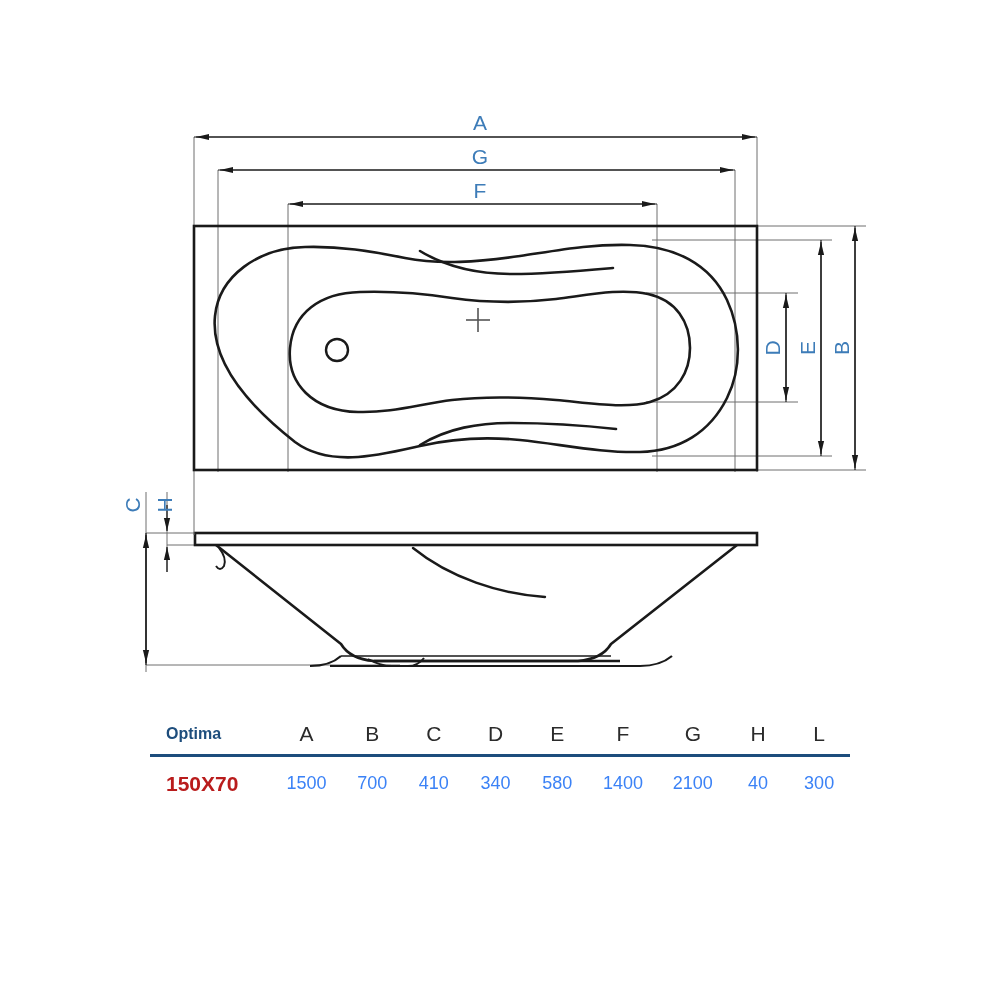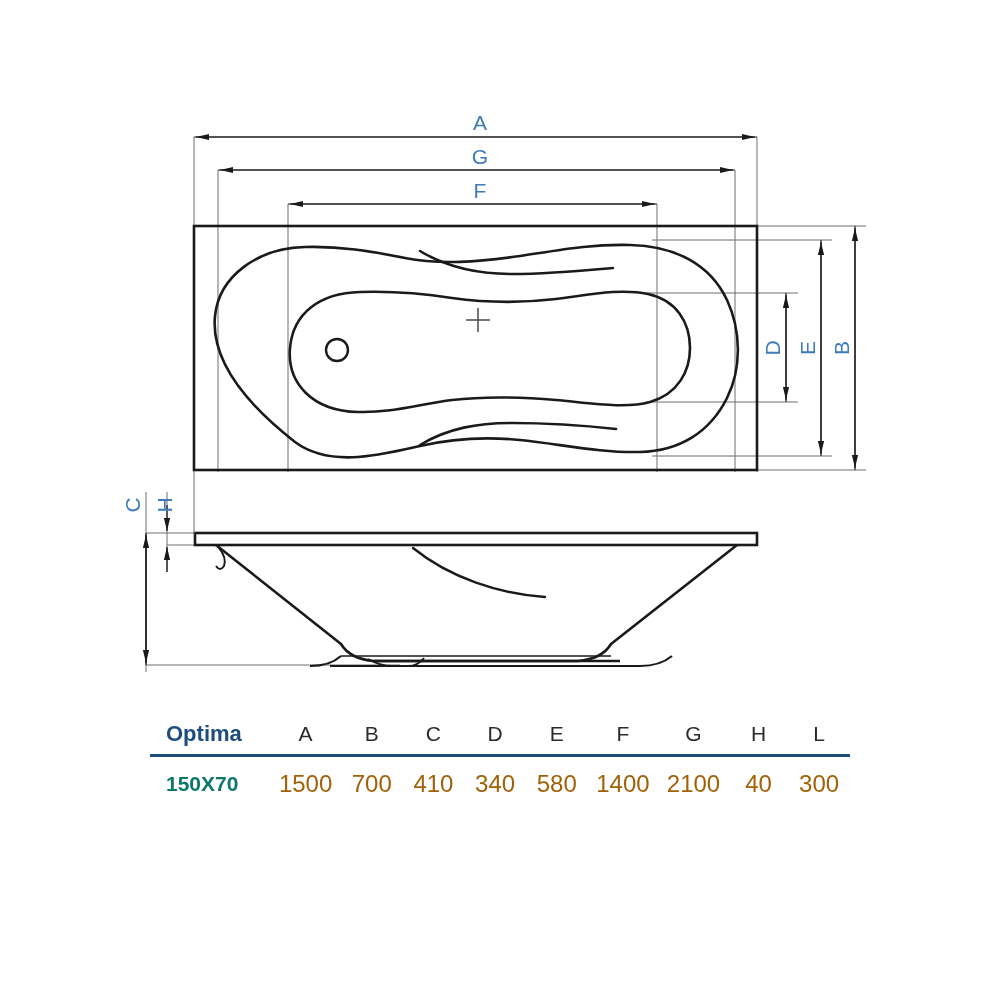--- a/index.html
+++ b/index.html
@@ -40,38 +40,38 @@
     text-align: center;
     vertical-align: middle;
     white-space: nowrap;
   }
   .spec-table thead th {
     height: 40px;
     font-size: 21px;
     color: #2b2b2b;
   }
   .spec-table thead th.corner {
-    font-size: 22px;
+    font-size: 16px;
     font-weight: bold;
     color: #1d4d7c;
     text-align: left;
     padding-left: 16px;
   }
   .spec-table thead tr {
     border-bottom: 3px solid #1d4d7c;
   }
   .spec-table tbody td {
     height: 37px;
-    font-size: 24px;
-    color: #a16207;
+    font-size: 18px;
+    color: #3b82f6;
   }
   .spec-table tbody td.rowhead {
     font-size: 21px;
     font-weight: bold;
-    color: #0f766e;
+    color: #b91c1c;
     text-align: left;
     padding-left: 16px;
   }
   .spec-table tbody tr:first-child td {
     padding-top: 8px;
   }
   .col-name { width: 110px; }
   .col-dim  { width: 66px; }
   .col-dim-wide { width: 74px; }
 </style>

